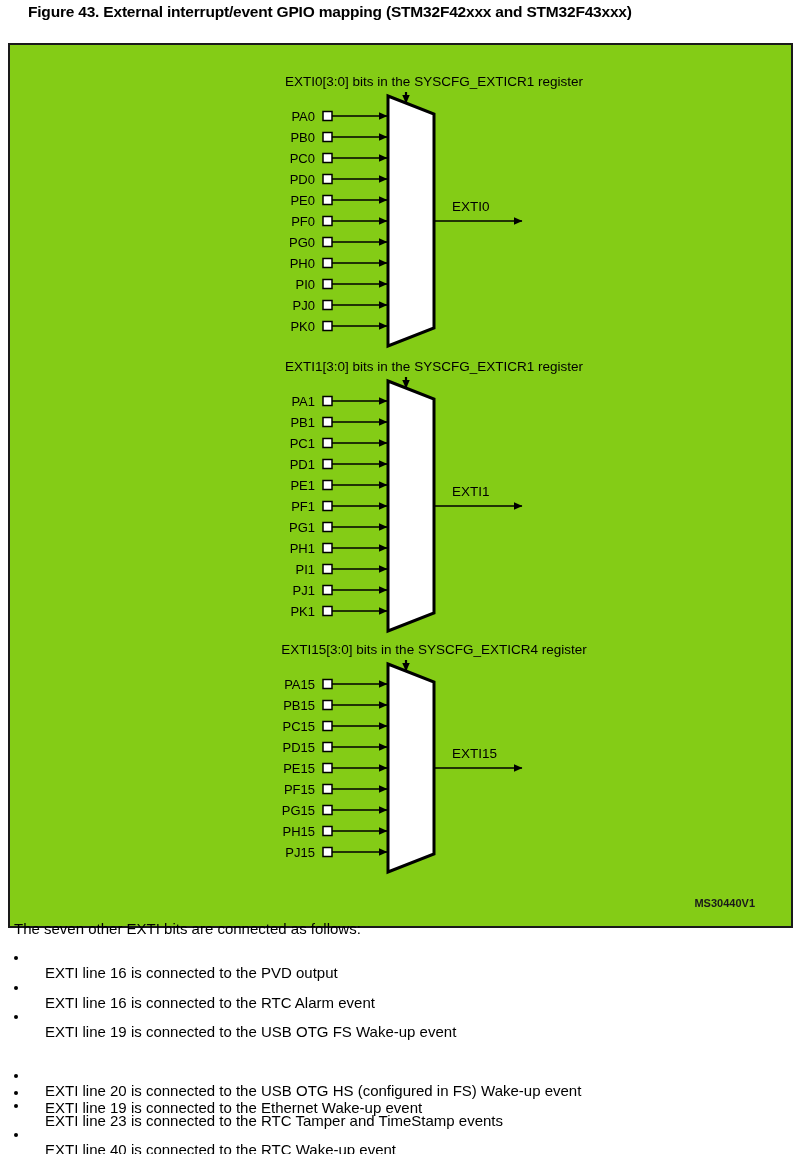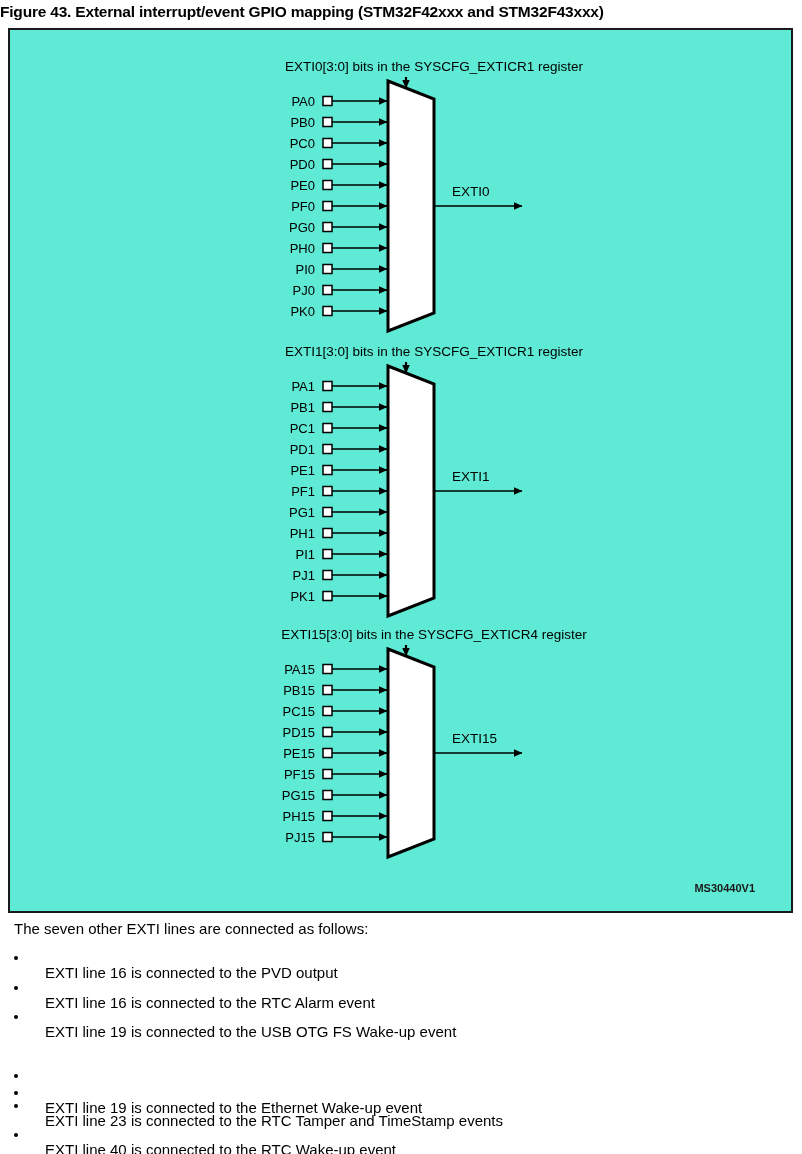--- a/index.html
+++ b/index.html
@@ -10,36 +10,36 @@
   body {
     width: 802px;
     height: 1154px;
     position: relative;
     font-family: "Liberation Sans", sans-serif;
     color: #000000;
     overflow: hidden;
   }
   #figure-title {
     position: absolute;
-    left: 0;
+    left: 28px;
     top: 3px;
     font-size: 15.5px;
     font-weight: bold;
     letter-spacing: -0.2px;
     white-space: nowrap;
   }
   #figure-frame {
     position: absolute;
     left: 8px;
-    top: 28px;
+    top: 43px;
     width: 785px;
     height: 885px;
     border: 2px solid #1a1a1a;
     box-sizing: border-box;
-    background: #5eead4;
+    background: #84cc16;
   }
   #diagram-svg {
     position: absolute;
     left: 0;
     top: 0;
   }
   .mux-outline {
     fill: #ffffff;
     stroke: #000000;
     stroke-width: 3;
@@ -309,40 +309,41 @@
           </g>
           <line x1="424" y1="723" x2="512" y2="723" class="wire" marker-end="url(#arrow)"></line>
           <text x="442" y="713" class="out-label">EXTI15</text>
         </g>
       </g>
     <text class="watermark" x="745" y="862">MS30440V1</text>
   </svg>
 </div>
 
 <div id="body-text">
-  <div id="intro-line">The seven other EXTI lines are connected as follows:</div>
+  <div id="intro-line">The seven other EXTI bits are connected as follows:</div>
   <div id="bullet-list">
       <div class="bullet-row" style="top: 28px;">
         <span class="bullet-dot"></span>
         <span class="bullet-text">EXTI line 16 is connected to the PVD output</span>
       </div>
       <div class="bullet-row" style="top: 57.5px;">
         <span class="bullet-dot"></span>
         <span class="bullet-text">EXTI line 16 is connected to the RTC Alarm event</span>
       </div>
       <div class="bullet-row" style="top: 87px;">
         <span class="bullet-dot"></span>
         <span class="bullet-text">EXTI line 19 is connected to the USB OTG FS Wake-up event</span>
       </div>
       <div class="bullet-row" style="top: 116.5px; margin-top: 46px;">
         <span class="bullet-dot"></span>
         <span class="bullet-text">EXTI line 19 is connected to the Ethernet Wake-up event</span>
       </div>
       <div class="bullet-row" style="top: 146px;">
         <span class="bullet-dot"></span>
+        <span class="bullet-text">EXTI line 20 is connected to the USB OTG HS (configured in FS) Wake-up event</span>
       </div>
       <div class="bullet-row" style="top: 175.5px;">
         <span class="bullet-dot"></span>
         <span class="bullet-text">EXTI line 23 is connected to the RTC Tamper and TimeStamp events</span>
       </div>
       <div class="bullet-row" style="top: 205px;">
         <span class="bullet-dot"></span>
         <span class="bullet-text">EXTI line 40 is connected to the RTC Wake-up event</span>
       </div>
     </div>

